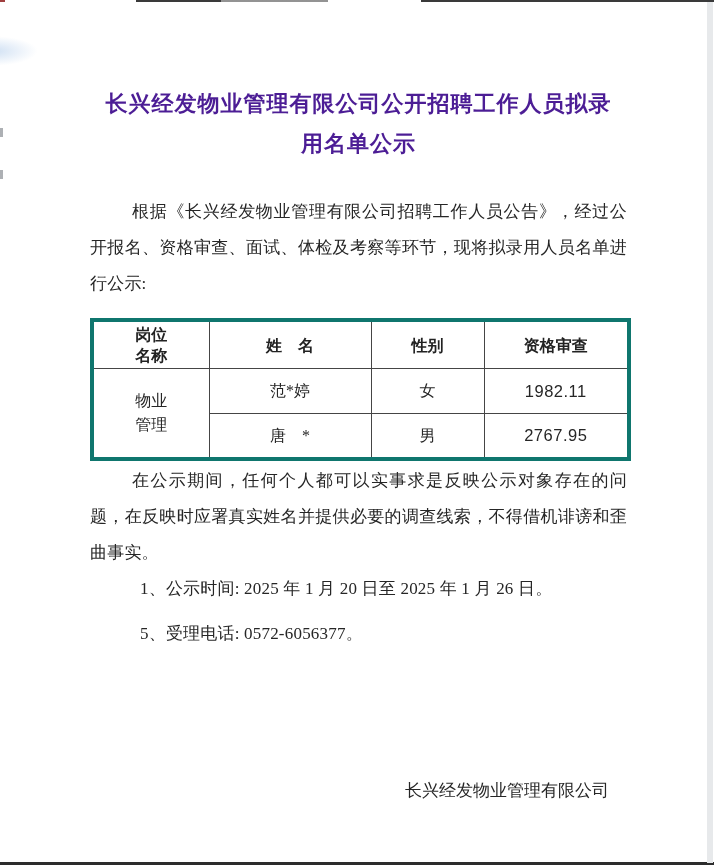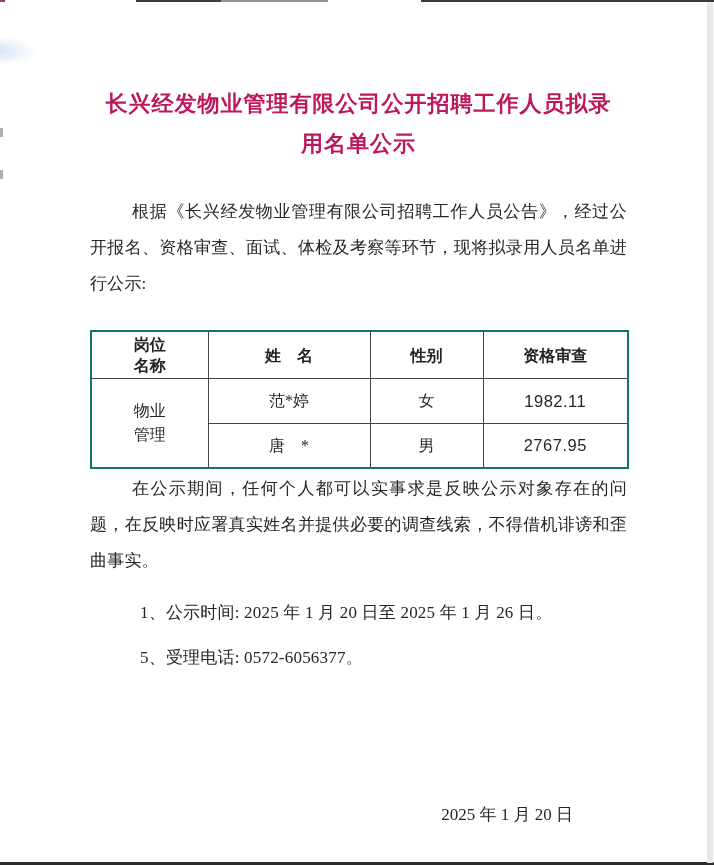--- a/index.html
+++ b/index.html
@@ -36,35 +36,35 @@
     position:absolute; left:0; width:3px; height:9px;
     background:#6a6f76; opacity:.55;
   }
   
   .content { position:absolute; left:90px; top:0; width:537px; }
 
   .title {
     margin-top:84px;
     font-family:"Liberation Sans","DejaVu Sans",sans-serif;
     font-weight:bold; font-size:22px; line-height:40px;
-    letter-spacing:1px; text-align:center; color:#be185d;
+    letter-spacing:1px; text-align:center; color:#4c1d95;
   }
   .title-inner { width:514px; margin:0 auto; }
 
   .para {
     font-size:17px; line-height:36px; letter-spacing:.2px;
     text-align:justify; text-indent:42px; margin:0;
   }
   .para1 { margin-top:30px; }
   .para2 { margin-top:2px; }
 
   .doc-table {
     border-collapse:collapse; table-layout:fixed;
-    width:537px; margin-top:28px;
-    border:2px solid #0f766e;
+    width:537px; margin-top:16px;
+    border:4px solid #0f766e;
   }
   .doc-table th, .doc-table td {
     border:1.5px solid #454545;
     text-align:center; vertical-align:middle;
     white-space:pre-line; padding:0;
     overflow:hidden;
   }
   .doc-table th {
     font-family:"Liberation Sans","DejaVu Sans",sans-serif;
     font-size:16px; font-weight:bold; line-height:21px;
@@ -76,21 +76,21 @@
   .cell-pos { font-size:16px; line-height:24px; }
   .cell-num {
     font-family:"Liberation Sans","DejaVu Sans",sans-serif;
     font-size:16.5px; letter-spacing:.5px;border-radius:19px;
   }
 
   .list-item {
     font-size:17px; line-height:36px; letter-spacing:.2px;
     text-indent:50px; margin:0;
   }
-  .item-1 { margin-top:16px; }
+  .item-1 { margin-top:0; }
   .item-2 { margin-top:9px; }
 
   .sign-block {
     margin-top:121px; margin-left:297px; width:240px;
     text-align:center;
   }
   .sign-line { font-size:17px; line-height:36px; margin:0; }
   .sign-date { margin-top:9px; }
 </style>
 </head>
@@ -142,16 +142,16 @@
       </tr>
     </tbody>
   </table>
 
   <p class="para para2">在公示期间，任何个人都可以实事求是反映公示对象存在的问题，在反映时应署真实姓名并提供必要的调查线索，不得借机诽谤和歪曲事实。</p>
 
   <p class="list-item item-1">1、公示时间: 2025 年 1 月 20 日至 2025 年 1 月 26 日。</p>
   <p class="list-item item-2">5、受理电话: 0572-6056377。</p>
 
   <div class="sign-block">
-    <p class="sign-line sign-date">2025 年 1 月 20 日</p>
+    <p class="sign-line">长兴经发物业管理有限公司</p>
   </div>
 
 </div>
 
 </body></html>

